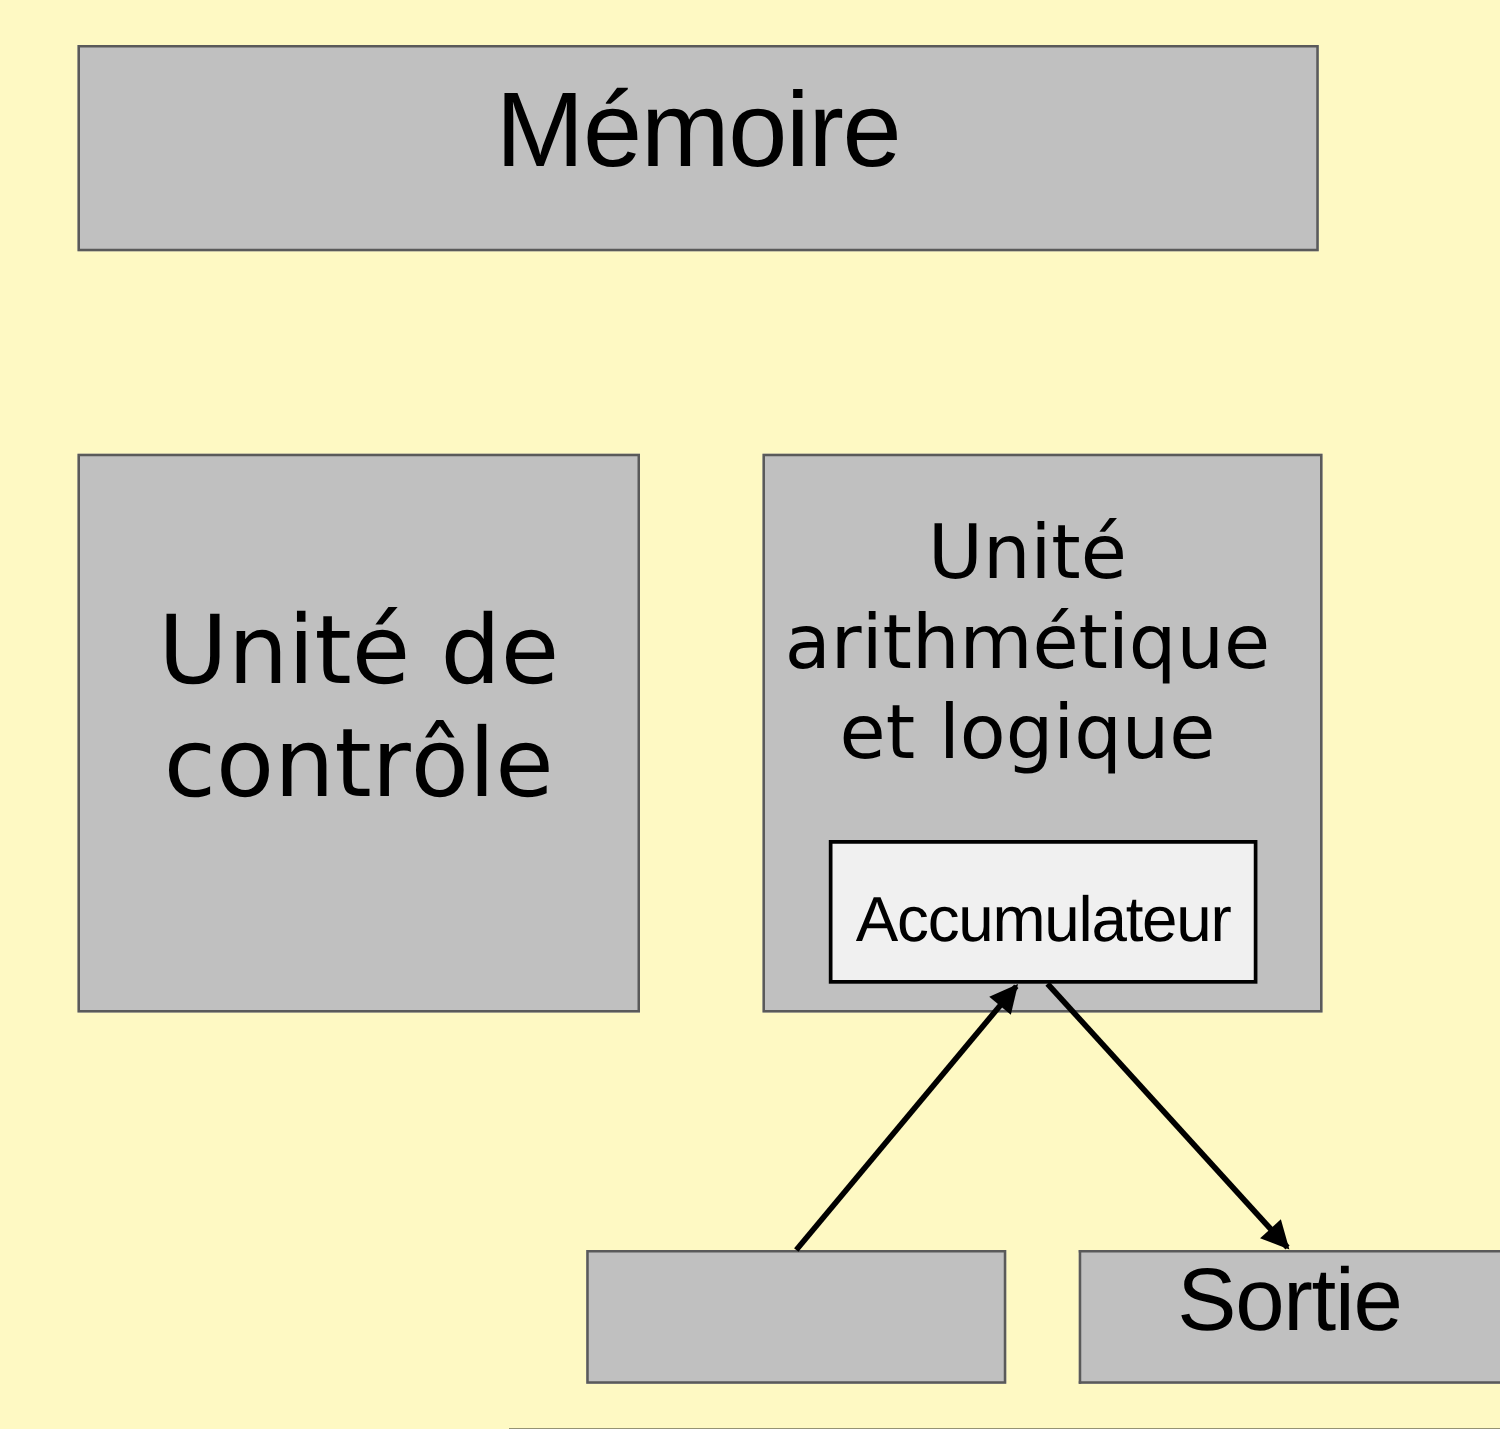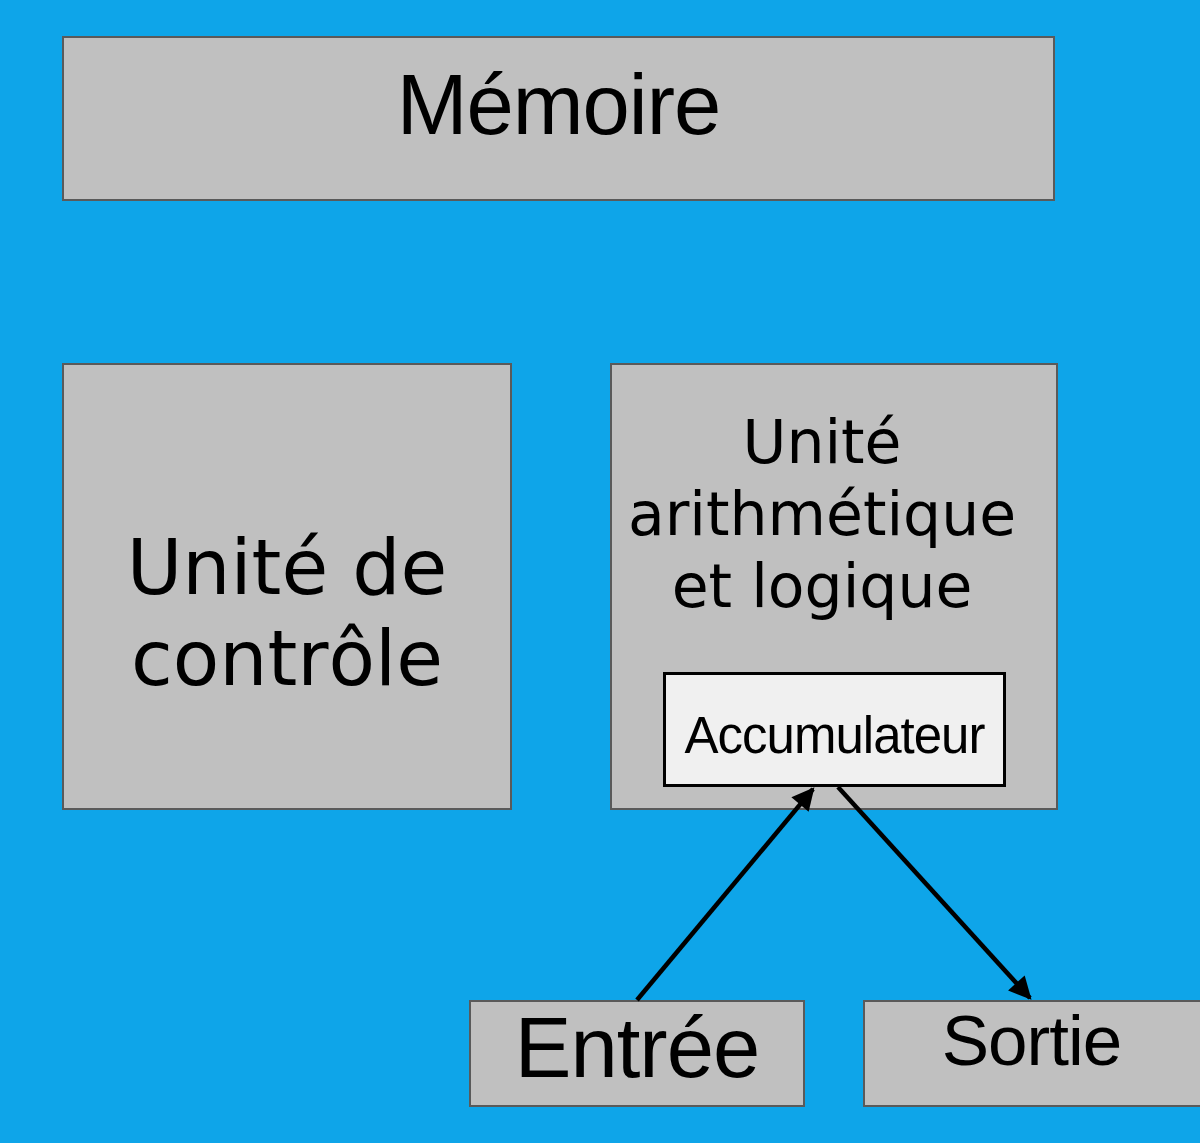--- a/index.html
+++ b/index.html
@@ -1,20 +1,20 @@
 <!DOCTYPE html>
 <html><head>
 <meta charset="utf-8">
 <style>
   html, body { margin: 0; padding: 0; background: #000; }
   .canvas {
     position: relative;
     width: 1200px;
     height: 1143px;
-    background: #0ea5e9;
+    background: #fef9c3;
     overflow: hidden;
     font-kerning: none;
   }
   .gbox {
     position: absolute;
     background: #c0c0c0;
     border: 2px solid #5a5a5a;
     box-sizing: border-box;
   }
   #box-memory  { left: 62px;  top: 36px;   width: 993px; height: 165px; }
@@ -32,21 +32,21 @@
   .label {
     position: absolute;
     color: #000000;
     text-align: center;
     white-space: pre-line;
     pointer-events: none;
   }
   .sans  { font-family: "Liberation Sans", sans-serif; letter-spacing: -1px; }
   .djv   { font-family: "DejaVu Sans", sans-serif; }
   #lbl-memory  { left: 62px;  top: 62px;   width: 993px; font-size: 85px; line-height: 1; }
-  #lbl-control { left: 62px;  top: 474px;  width: 450px; font-size: 76px; line-height: 91px; margin-top: 48px; }
+  #lbl-control { left: 62px;  top: 474px;  width: 450px; font-size: 76px; line-height: 91px; }
   #lbl-alu     { left: 610px; top: 406px;  width: 424px; font-size: 60px; line-height: 72px; }
   #lbl-acc     { left: 663px; top: 710px;  width: 343px; font-size: 51px; line-height: 1; }
   #lbl-input   { left: 469px; top: 1005px; width: 336px; font-size: 85px; line-height: 1; }
   #lbl-output  { left: 863px; top: 1005px; width: 337px; font-size: 71px; line-height: 1; }
   #arrow-layer {
     position: absolute;
     left: 0; top: 0;
     pointer-events: none;
   }
 </style>
@@ -62,21 +62,20 @@
   <div class="gbox" id="box-output"></div>
   <div id="box-acc"></div>
 
   <div class="label sans" id="lbl-memory">Mémoire</div>
   <div class="label djv" id="lbl-control">Unité de
 contrôle</div>
   <div class="label djv" id="lbl-alu">Unité
 arithmétique
 et logique</div>
   <div class="label sans" id="lbl-acc">Accumulateur</div>
-  <div class="label sans" id="lbl-input">Entrée</div>
   <div class="label sans" id="lbl-output">Sortie</div>
 
   <svg id="arrow-layer" width="1200" height="1143" viewBox="0 0 1200 1143">
     <defs>
       <marker id="ah" viewBox="0 0 10 10" refX="9" refY="5" markerWidth="6" markerHeight="5" orient="auto-start-reverse">
         <path d="M 0 0 L 10 5 L 0 10 z" fill="#000000"></path>
       </marker>
     </defs>
     <line x1="637" y1="1000" x2="813" y2="789" stroke="#000000" stroke-width="4.5" marker-end="url(#ah)"></line>
     <line x1="838" y1="787" x2="1030" y2="998" stroke="#000000" stroke-width="4.5" marker-end="url(#ah)"></line>

